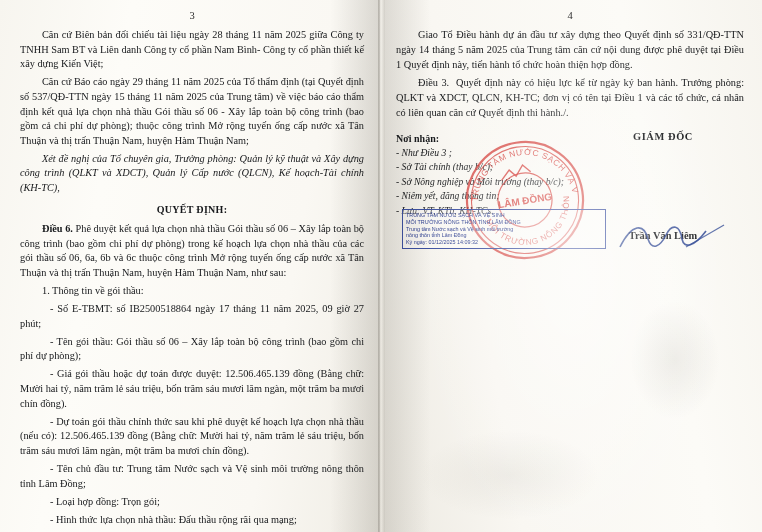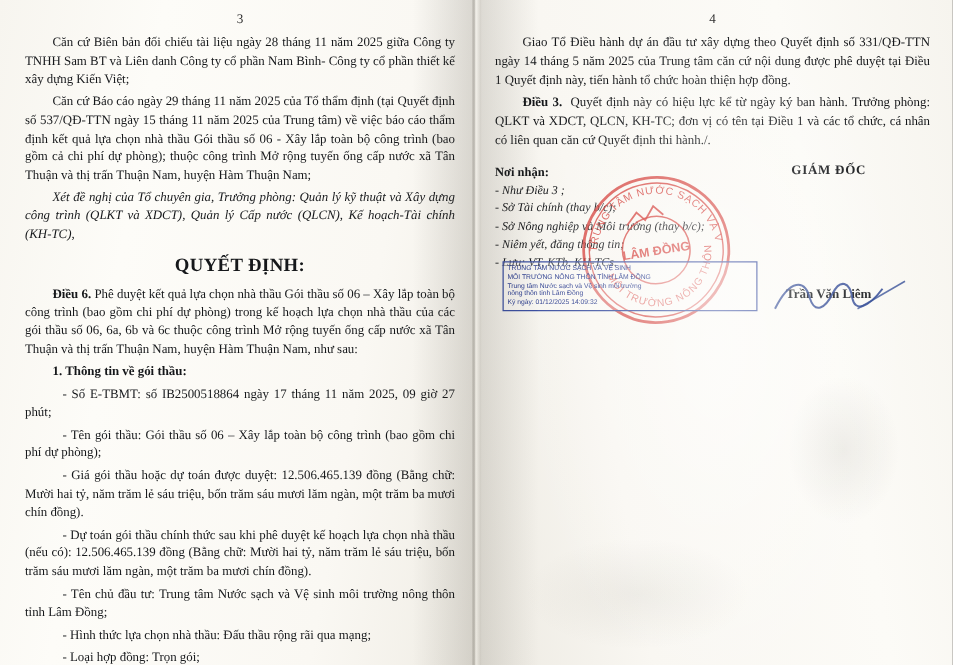--- a/index.html
+++ b/index.html
@@ -53,24 +53,24 @@
   }
   .pagenum{
     text-align:center;font-size:10.5px;color:#2b2b2b;margin:0 0 7px 0;
     font-family:"Liberation Serif", serif;
   }
   p{margin:0 0 3.5px 0;}
   .body-text{
     font-size:10.3px;line-height:1.42;color:#16181b;text-align:justify;
   }
   .indent{text-indent:22px;}
-  .b{font-weight:bold;}
+  .b{font-weight:normal;}
   .i{font-style:italic;}
   .sect-title{
-    text-align:center;font-weight:bold;font-size:15px;margin:7px 0 5px 0;letter-spacing:.3px;
+    text-align:center;font-weight:bold;font-size:10px;margin:7px 0 5px 0;letter-spacing:.3px;
   }
   .art{font-weight:bold;}
   .lvl1{text-indent:22px;}
   .lvl2{text-indent:30px;}
   
   .rp-block{font-size:10.3px;line-height:1.45;color:#16181b;text-align:justify;}
   .noi-nhan{
     font-size:9.6px;line-height:1.5;color:#16181b;font-style:italic;
   }
   .noi-nhan .hdr{font-weight:bold;font-style:normal;font-size:10px;}
@@ -123,22 +123,22 @@
         <span class="art">Điều 6.</span>
         <span>Phê duyệt kết quả lựa chọn nhà thầu Gói thầu số 06 – Xây lắp toàn bộ công trình (bao gồm chi phí dự phòng) trong kế hoạch lựa chọn nhà thầu của các gói thầu số 06, 6a, 6b và 6c thuộc công trình Mở rộng tuyến ống cấp nước xã Tân Thuận và thị trấn Thuận Nam, huyện Hàm Thuận Nam, như sau:</span>
       </p>
 
       <p class="lvl1 b">1. Thông tin về gói thầu:</p>
       <p class="lvl2">- Số E-TBMT: số IB2500518864 ngày 17 tháng 11 năm 2025, 09 giờ 27 phút;</p>
       <p class="lvl2">- Tên gói thầu: Gói thầu số 06 – Xây lắp toàn bộ công trình (bao gồm chi phí dự phòng);</p>
       <p class="lvl2">- Giá gói thầu hoặc dự toán được duyệt: 12.506.465.139 đồng (Bằng chữ: Mười hai tỷ, năm trăm lẻ sáu triệu, bốn trăm sáu mươi lăm ngàn, một trăm ba mươi chín đồng).</p>
       <p class="lvl2">- Dự toán gói thầu chính thức sau khi phê duyệt kế hoạch lựa chọn nhà thầu (nếu có): 12.506.465.139 đồng (Bằng chữ: Mười hai tỷ, năm trăm lẻ sáu triệu, bốn trăm sáu mươi lăm ngàn, một trăm ba mươi chín đồng).</p>
       <p class="lvl2">- Tên chủ đầu tư: Trung tâm Nước sạch và Vệ sinh môi trường nông thôn tỉnh Lâm Đồng;</p>
+      <p class="lvl2">- Loại hợp đồng: Trọn gói;</p>
       <p class="lvl2">- Hình thức lựa chọn nhà thầu: Đấu thầu rộng rãi qua mạng;</p>
-      <p class="lvl2">- Loại hợp đồng: Trọn gói;</p>
 
     </div>
   </div>
 
   <div class="page right">
     <div class="pagenum">4</div>
 
     <div class="rp-block">
       <p class="indent">Giao Tổ Điều hành dự án đầu tư xây dựng theo Quyết định số 331/QĐ-TTN ngày 14 tháng 5 năm 2025 của Trung tâm căn cứ nội dung được phê duyệt tại Điều 1 Quyết định này, tiến hành tổ chức hoàn thiện hợp đồng.</p>
       <p class="indent">

